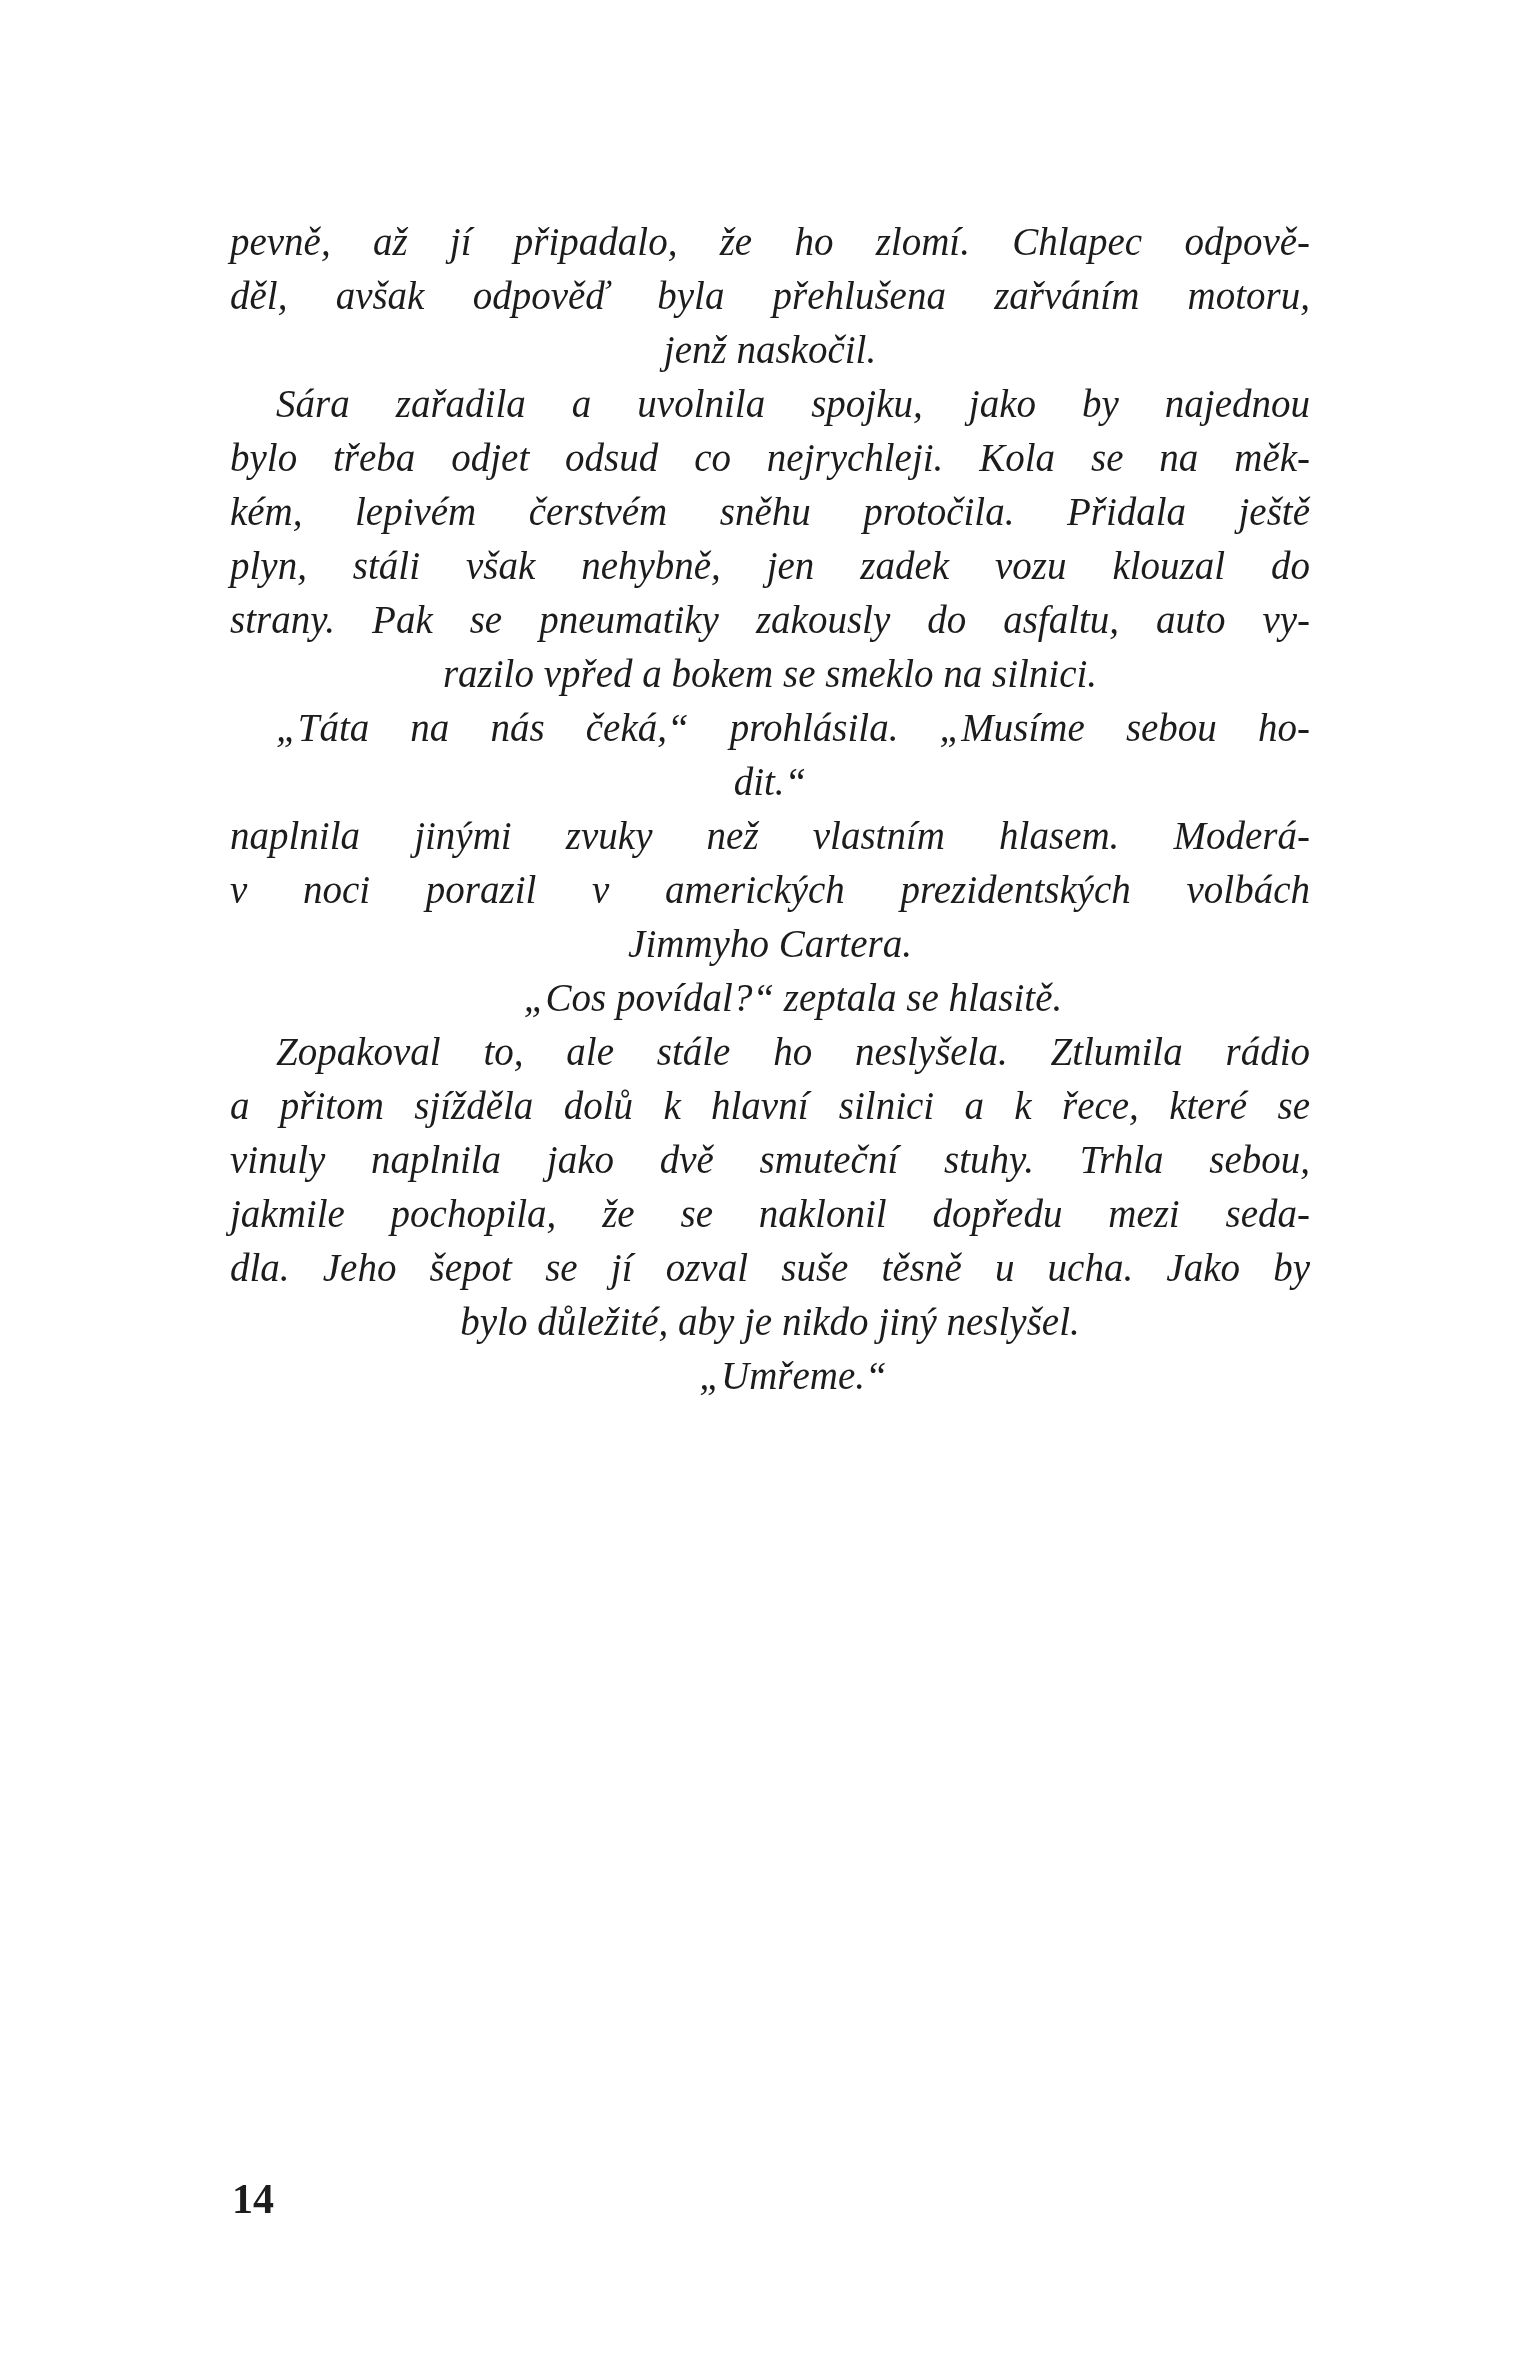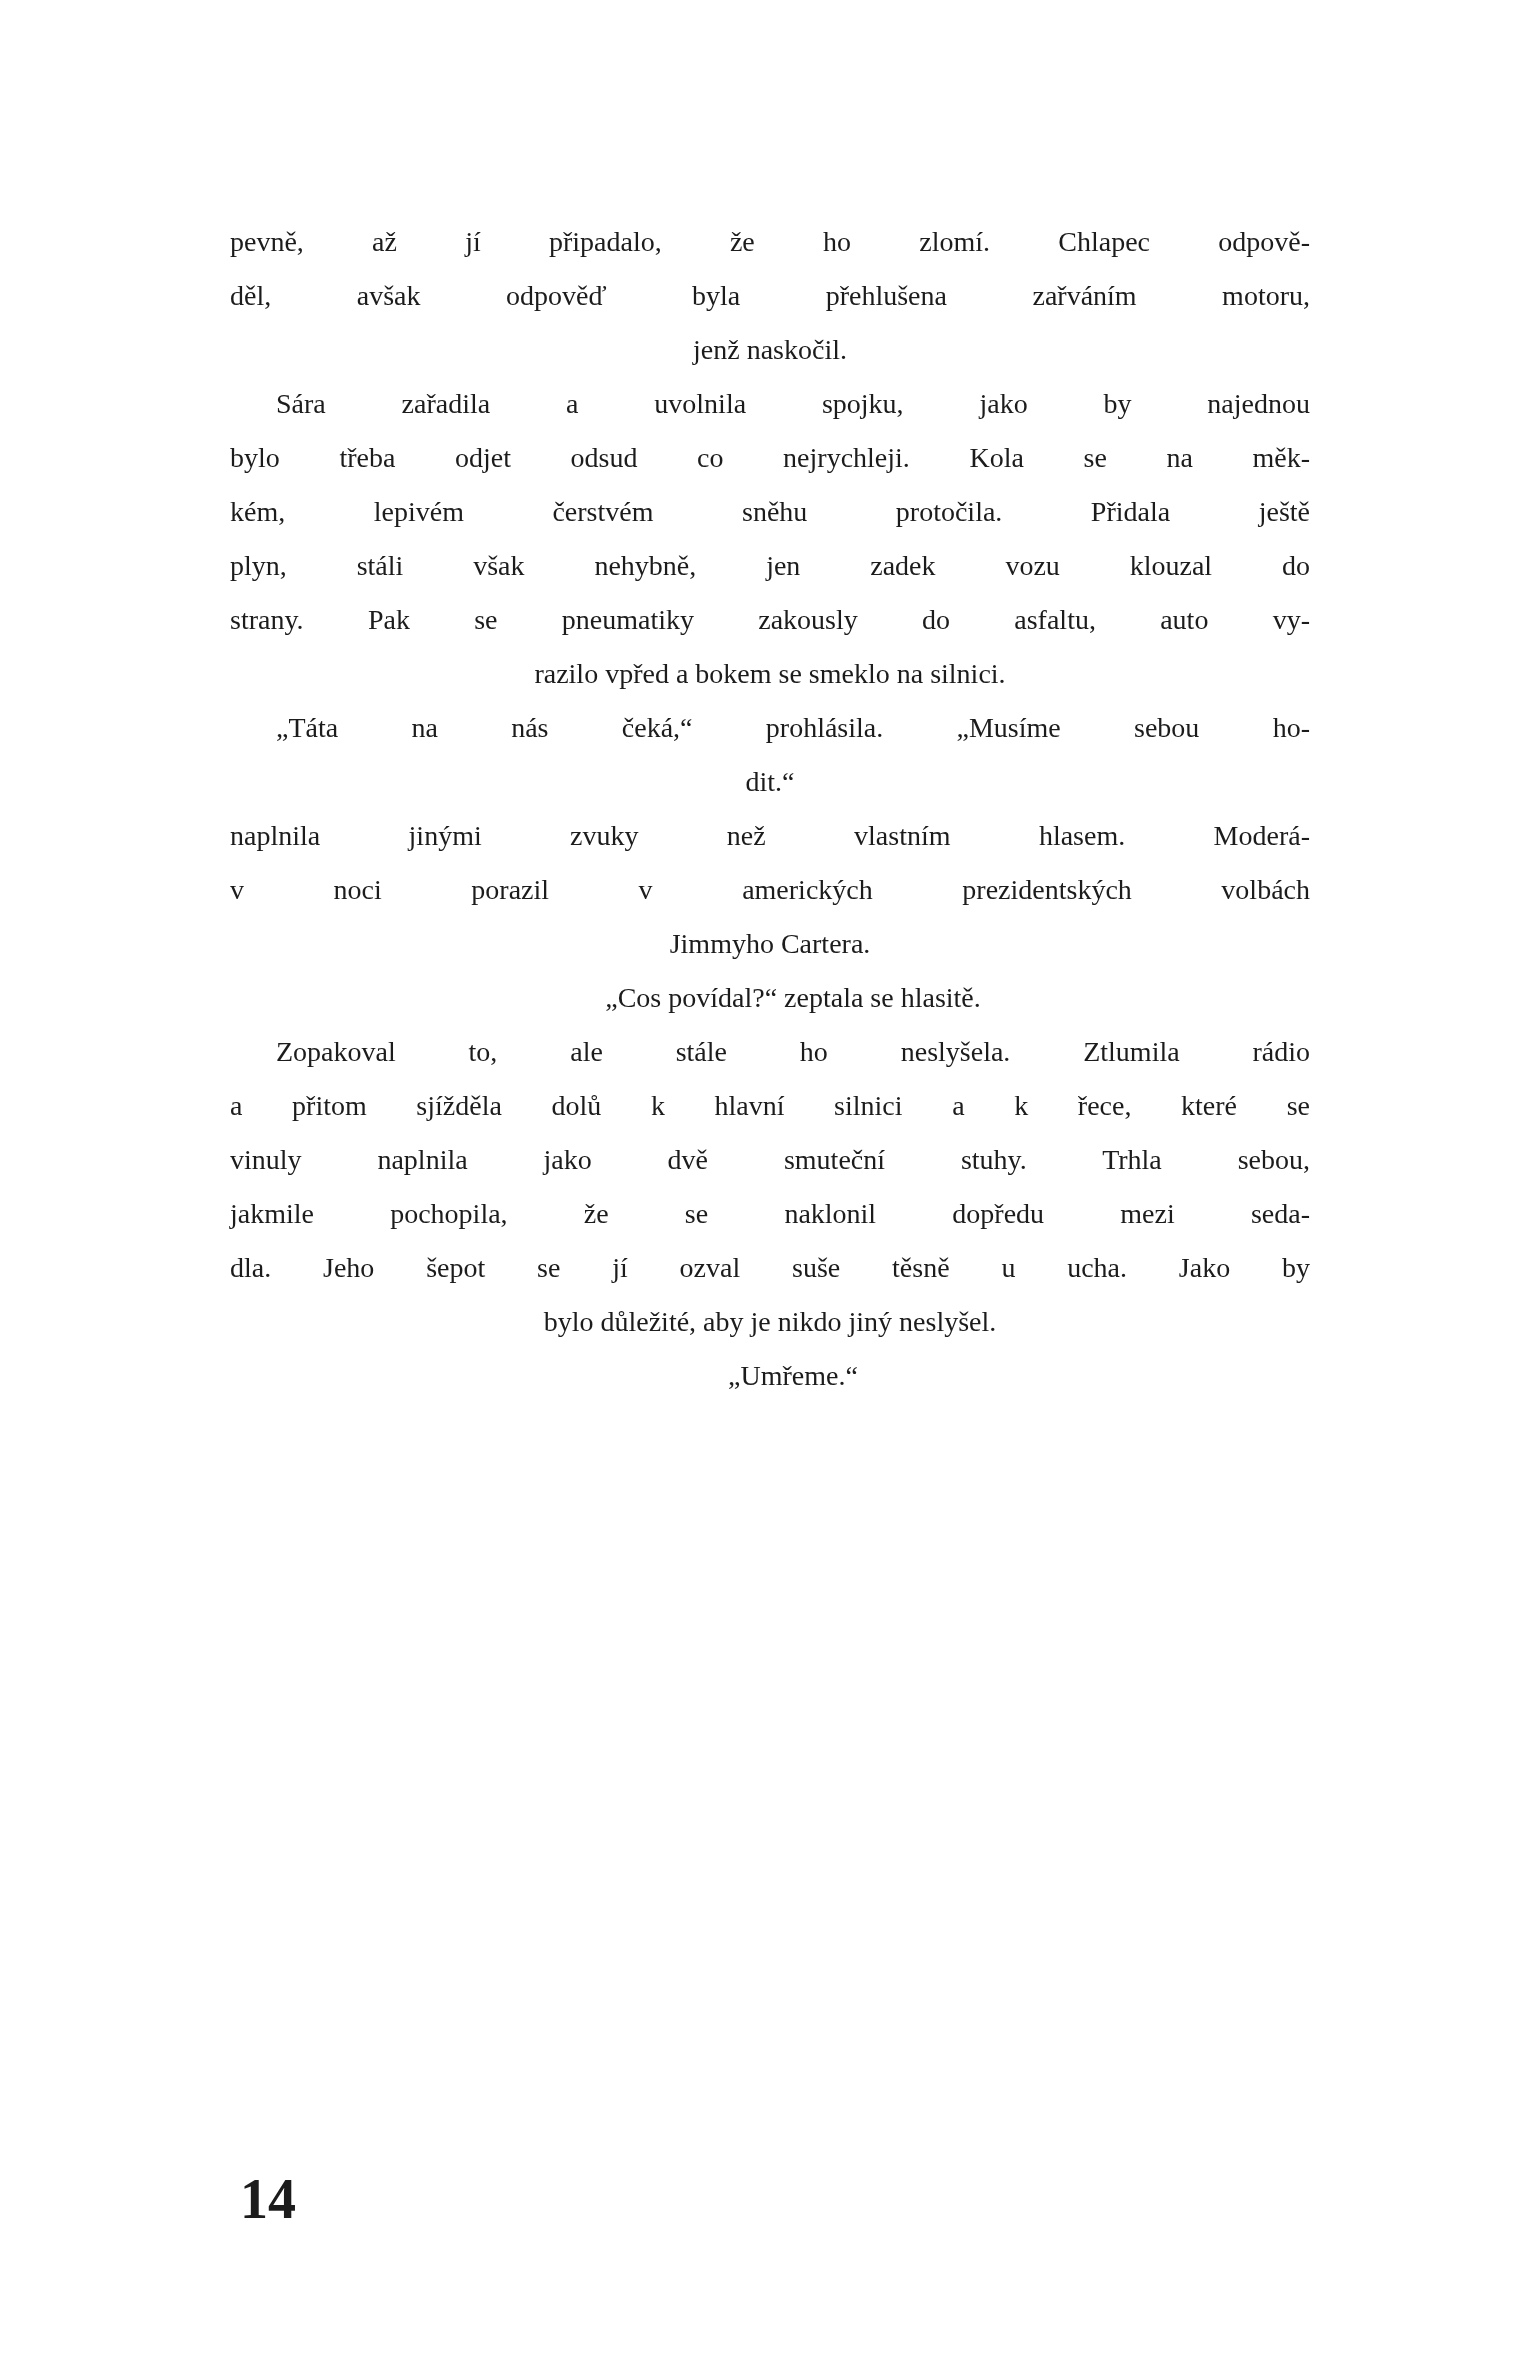--- a/index.html
+++ b/index.html
@@ -14,43 +14,44 @@
       background: #ffffff;
       overflow: hidden;
       font-family: "Liberation Serif", "DejaVu Serif", serif;
       color: #1c1c1c;
     }
     .text-block {
       position: absolute;
       left: 230px;
       top: 215px;
       width: 1080px;
-      font-size: 28px;
+      font-size: 39px;
       line-height: 54px;
+      font-style: italic;
     }
     .paragraph {
       margin: 0;
       padding: 0;
     }
     .line {
       text-align: center;
       min-height: 54px;
     }
     .line.justified {
       text-align: justify;
       text-align-last: justify;
     }
     .line.indented {
       text-indent: 46px;
     }
     .page-number {
       position: absolute;
-      left: 240px;
+      left: 232px;
       top: 2172px;
-      font-size: 56px;
+      font-size: 42px;
       line-height: 54px;
       font-weight: bold;
       color: #1c1c1c;
     }
   </style>
 </head>
 <body>
 
 <div class="book-page">
   <div class="text-block">

